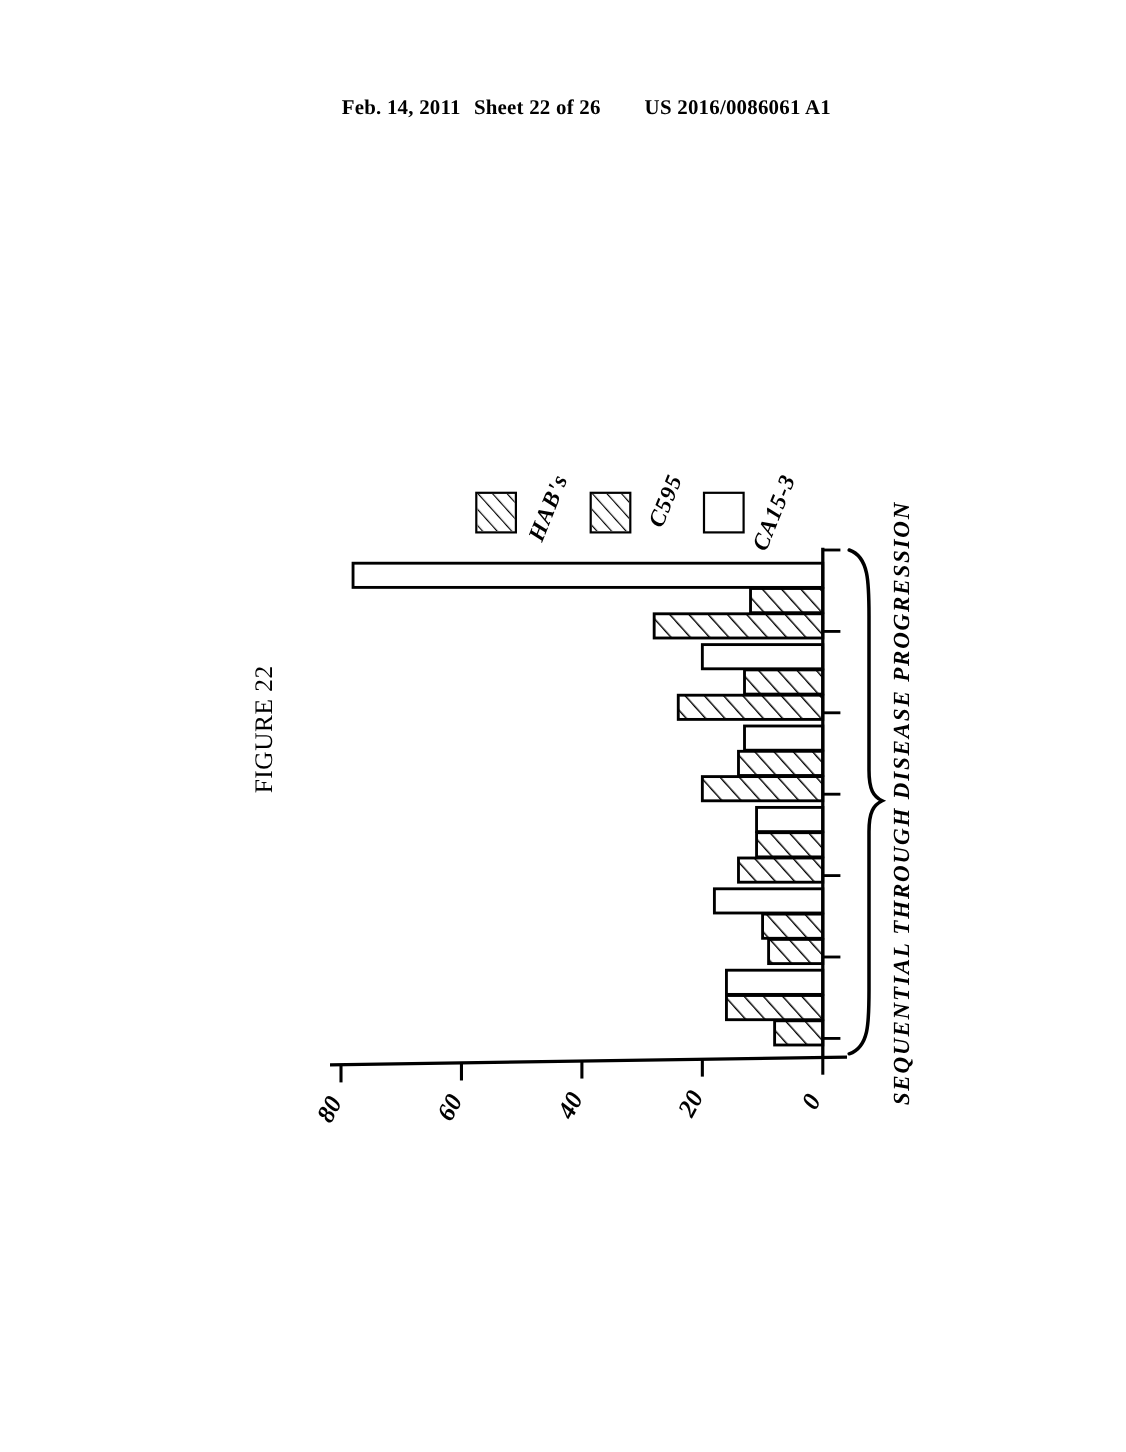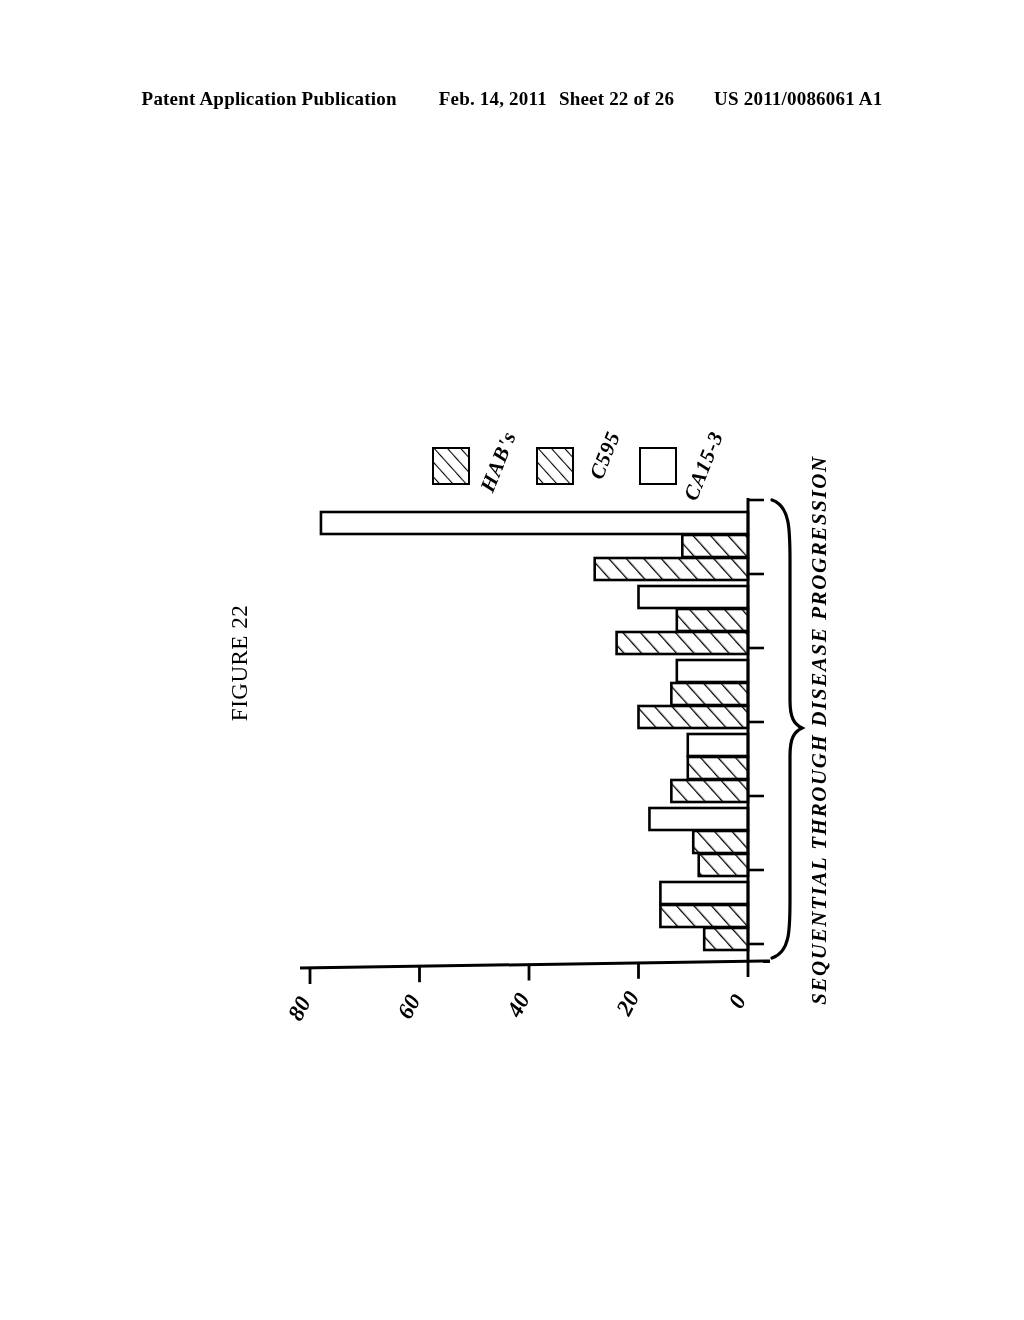--- a/index.html
+++ b/index.html
@@ -106,27 +106,26 @@
     font-weight: bold;
     font-size: 21px;
     letter-spacing: 1px;
     white-space: nowrap;
   }
 </style>
 </head>
 <body>
 
 <div id="patent-header">
-  <span class="hdr-seg">Patent Application Publication</span>
   <span class="gap-a"></span>
   <span class="hdr-seg">Feb. 14, 2011</span>
   <span class="gap-b"></span>
   <span class="hdr-seg">Sheet 22 of 26</span>
   <span class="gap-c"></span>
-  <span class="hdr-seg">US 2011/0086061 A1</span>
+  <span class="hdr-seg">US 2016/0086061 A1</span>
 </div>
 
 <div id="figure-label">FIGURE 22</div>
 
 <div id="legend">
   <div class="legend-entry e0">
     <div class="legend-label">HAB's</div>
     <div class="legend-swatch">
       <svg width="100%" height="100%" viewBox="0 0 38 38" preserveAspectRatio="none">
         <defs>

